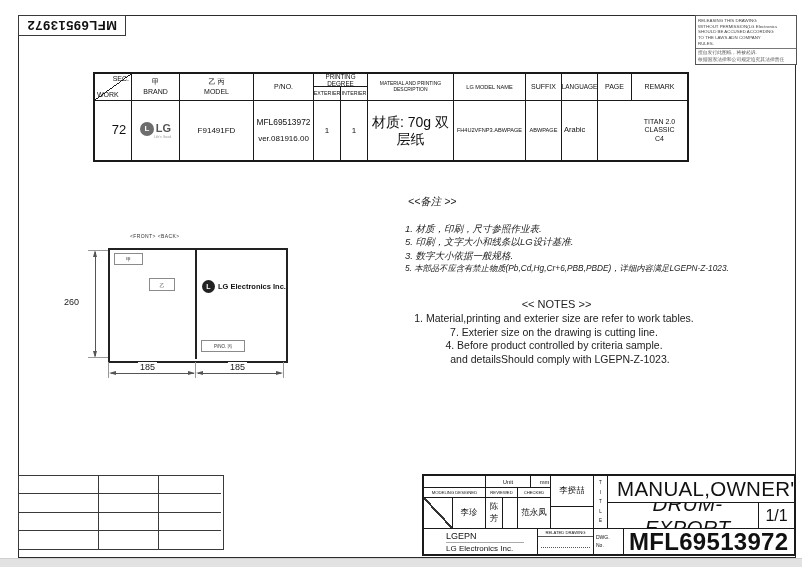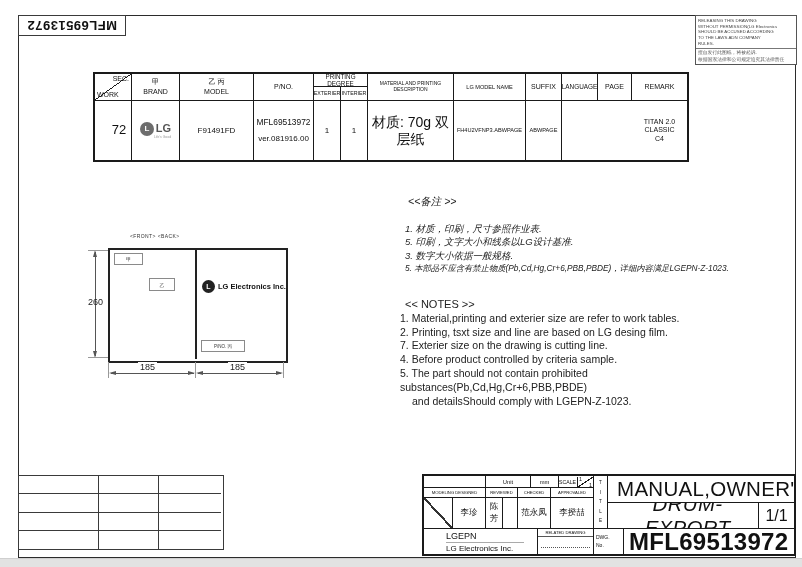--- a/index.html
+++ b/index.html
@@ -35,21 +35,21 @@
   .arr{width:0;height:0;}
   .arr.up{border-left:2.5px solid transparent;border-right:2.5px solid transparent;border-bottom:7px solid #555;}
   .arr.down{border-left:2.5px solid transparent;border-right:2.5px solid transparent;border-top:7px solid #555;}
   .arr.left{border-top:2.5px solid transparent;border-bottom:2.5px solid transparent;border-right:7px solid #555;}
   .arr.right{border-top:2.5px solid transparent;border-bottom:2.5px solid transparent;border-left:7px solid #555;}
   .dimlabel{font-size:9px;color:#222;}
   
   .notes-cn{left:405px;top:195px;width:330px;font-size:9.5px;line-height:13.2px;color:#1c1c1c;font-style:italic;}
   .notes-cn .title{font-size:10.5px;margin-bottom:14px;margin-left:3px;}
   .notes-cn .it5{font-size:8.3px;}
-  .notes-en{left:400px;top:298px;width:340px;font-size:10.5px;line-height:13.8px;color:#222;}
+  .notes-en{left:384px;top:298px;width:340px;font-size:10.5px;line-height:13.8px;color:#222;text-align:center;}
   .notes-en .title{font-size:11px;margin-left:5px;}
   .notes-en .cont{padding-left:12px;}
   
   .rev-table{left:18px;top:475px;width:204px;height:73px;border:1px solid #3a3a3a;display:grid;
              grid-template-columns:80px 60px 62px;grid-template-rows:repeat(4,1fr);background:#fff;}
   .rev-cell{border-right:1px solid #3a3a3a;border-bottom:1px solid #3a3a3a;}
   .rev-cell.nr{border-right:none;}
   .rev-cell.nb{border-bottom:none;}
   
   .tb-cell{position:absolute;border:1px solid #1a1a1a;background:#fff;display:flex;align-items:center;justify-content:center;
@@ -159,20 +159,23 @@
     </div>
     <div class="st-cell nb cjk" style="grid-column:7;grid-row:3;font-size:14px;">
       <span>材质: 70g 双层纸</span>
     </div>
     <div class="st-cell nb" style="grid-column:8;grid-row:3;font-size:5.6px;">
       <span>FH4U2VFNP3.ABWPAGE</span>
     </div>
     <div class="st-cell nb" style="grid-column:9;grid-row:3;font-size:5.6px;">
       <span>ABWPAGE</span>
     </div>
+    <div class="st-cell nb" style="grid-column:10;grid-row:3;font-size:7.5px;align-items:flex-start;padding-left:2px;">
+      <span>Arabic</span>
+    </div>
     <div class="st-cell nb nr" style="grid-column:12;grid-row:3;font-size:7px;">
       <span>TITAN 2.0 CLASSIC</span>
       <span>C4</span>
     </div>
   </div>
 
   <div class="abs" style="left:130px;top:233px;font-size:5px;letter-spacing:0.4px;color:#333;">&lt;FRONT&gt; &lt;BACK&gt;</div>
   <div class="abs rect-main"></div>
   <div class="abs rect-div"></div>
   <div class="abs tinybox" style="left:114px;top:253px;width:27px;height:10px;">
@@ -187,21 +190,21 @@
   </div>
   <div class="abs tinybox" style="left:201px;top:340px;width:42px;height:10px;font-size:4.5px;">
     <span class="cjk">P/NO. 丙</span>
   </div>
 
   <div class="abs dimline" style="left:95px;top:252px;width:1px;height:104px;"></div>
   <div class="abs arr up" style="left:93px;top:250px;"></div>
   <div class="abs arr down" style="left:93px;top:351px;"></div>
   <div class="abs" style="left:88px;top:250px;width:20px;height:1px;background:#999;"></div>
   <div class="abs" style="left:88px;top:357px;width:20px;height:1px;background:#999;"></div>
-  <div class="abs dimlabel" style="left:64px;top:297px;margin-left:24px;">260</div>
+  <div class="abs dimlabel" style="left:64px;top:297px;">260</div>
 
   <div class="abs" style="left:108px;top:362px;width:1px;height:16px;background:#999;"></div>
   <div class="abs" style="left:195px;top:362px;width:1px;height:16px;background:#999;"></div>
   <div class="abs" style="left:283px;top:362px;width:1px;height:16px;background:#999;"></div>
   <div class="abs dimline" style="left:111px;top:373px;width:83px;height:1px;"></div>
   <div class="abs arr left" style="left:109px;top:371px;"></div>
   <div class="abs arr right" style="left:188px;top:371px;"></div>
   <div class="abs dimline" style="left:198px;top:373px;width:83px;height:1px;"></div>
   <div class="abs arr left" style="left:196px;top:371px;"></div>
   <div class="abs arr right" style="left:276px;top:371px;"></div>
@@ -212,24 +215,22 @@
     <div class="title">&lt;&lt;备注 &gt;&gt;</div>
     <div>1.  材质，印刷，尺寸参照作业表.</div>
     <div>5.  印刷，文字大小和线条以LG设计基准.</div>
     <div>3.  数字大小依据一般规格.</div>
     <div class="it5">5.  本部品不应含有禁止物质(Pb,Cd,Hg,Cr+6,PBB,PBDE)，详细内容满足LGEPN-Z-1023.</div>
   </div>
 
   <div class="abs notes-en">
     <div class="title">&lt;&lt; NOTES &gt;&gt;</div>
     <div>1. Material,printing and exterier size are refer to work tables.</div>
-    <div>2. Printing, tsxt  size and line are based on LG desing film.</div>
     <div>7. Exterier size on the drawing is cutting line.</div>
     <div>4. Before product controlled by criteria sample.</div>
-    <div>5. The part should not contain prohibited substances(Pb,Cd,Hg,Cr+6,PBB,PBDE)</div>
     <div class="cont">and detailsShould comply with LGEPN-Z-1023.</div>
   </div>
 
   <div class="abs rev-table">
     <div class="rev-cell"></div>
     <div class="rev-cell"></div>
     <div class="rev-cell nr"></div>
     <div class="rev-cell"></div>
     <div class="rev-cell"></div>
     <div class="rev-cell nr"></div>
@@ -274,21 +275,21 @@
   <div class="tb-cell slashcell" style="left:423px;top:497px;width:30px;height:32px;"></div>
   <div class="tb-cell cjk" style="left:452px;top:497px;width:34px;height:32px;font-size:8.5px;">
     <span>李珍</span>
   </div>
   <div class="tb-cell cjk" style="left:485px;top:497px;width:18px;height:32px;font-size:8.5px;">
     <span>陈芳</span>
   </div>
   <div class="tb-cell cjk" style="left:517px;top:497px;width:34px;height:32px;font-size:8.5px;">
     <span>范永凤</span>
   </div>
-  <div class="tb-cell cjk" style="left:550px;top:497px;width:44px;height:32px;font-size:8.5px;">
+  <div class="tb-cell cjk" style="left:550px;top:475px;width:44px;height:32px;font-size:8.5px;">
     <span>李揆喆</span>
   </div>
 
   <div class="tb-cell" style="left:423px;top:528px;width:115px;height:27px;flex-direction:column;align-items:flex-start;padding-left:22px;justify-content:center;gap:1px;">
     <span style="font-size:9px;">LGEPN</span>
     <span style="display:block;width:78px;height:1px;background:#aaa;"></span>
     <span style="font-size:8px;">LG Electronics Inc.</span>
   </div>
   <div class="tb-cell" style="left:537px;top:528px;width:57px;height:27px;flex-direction:column;justify-content:flex-start;">
     <span style="font-size:4.2px;border-bottom:1px solid #555;width:100%;padding:1px 0;">RELATED DRAWING</span>

